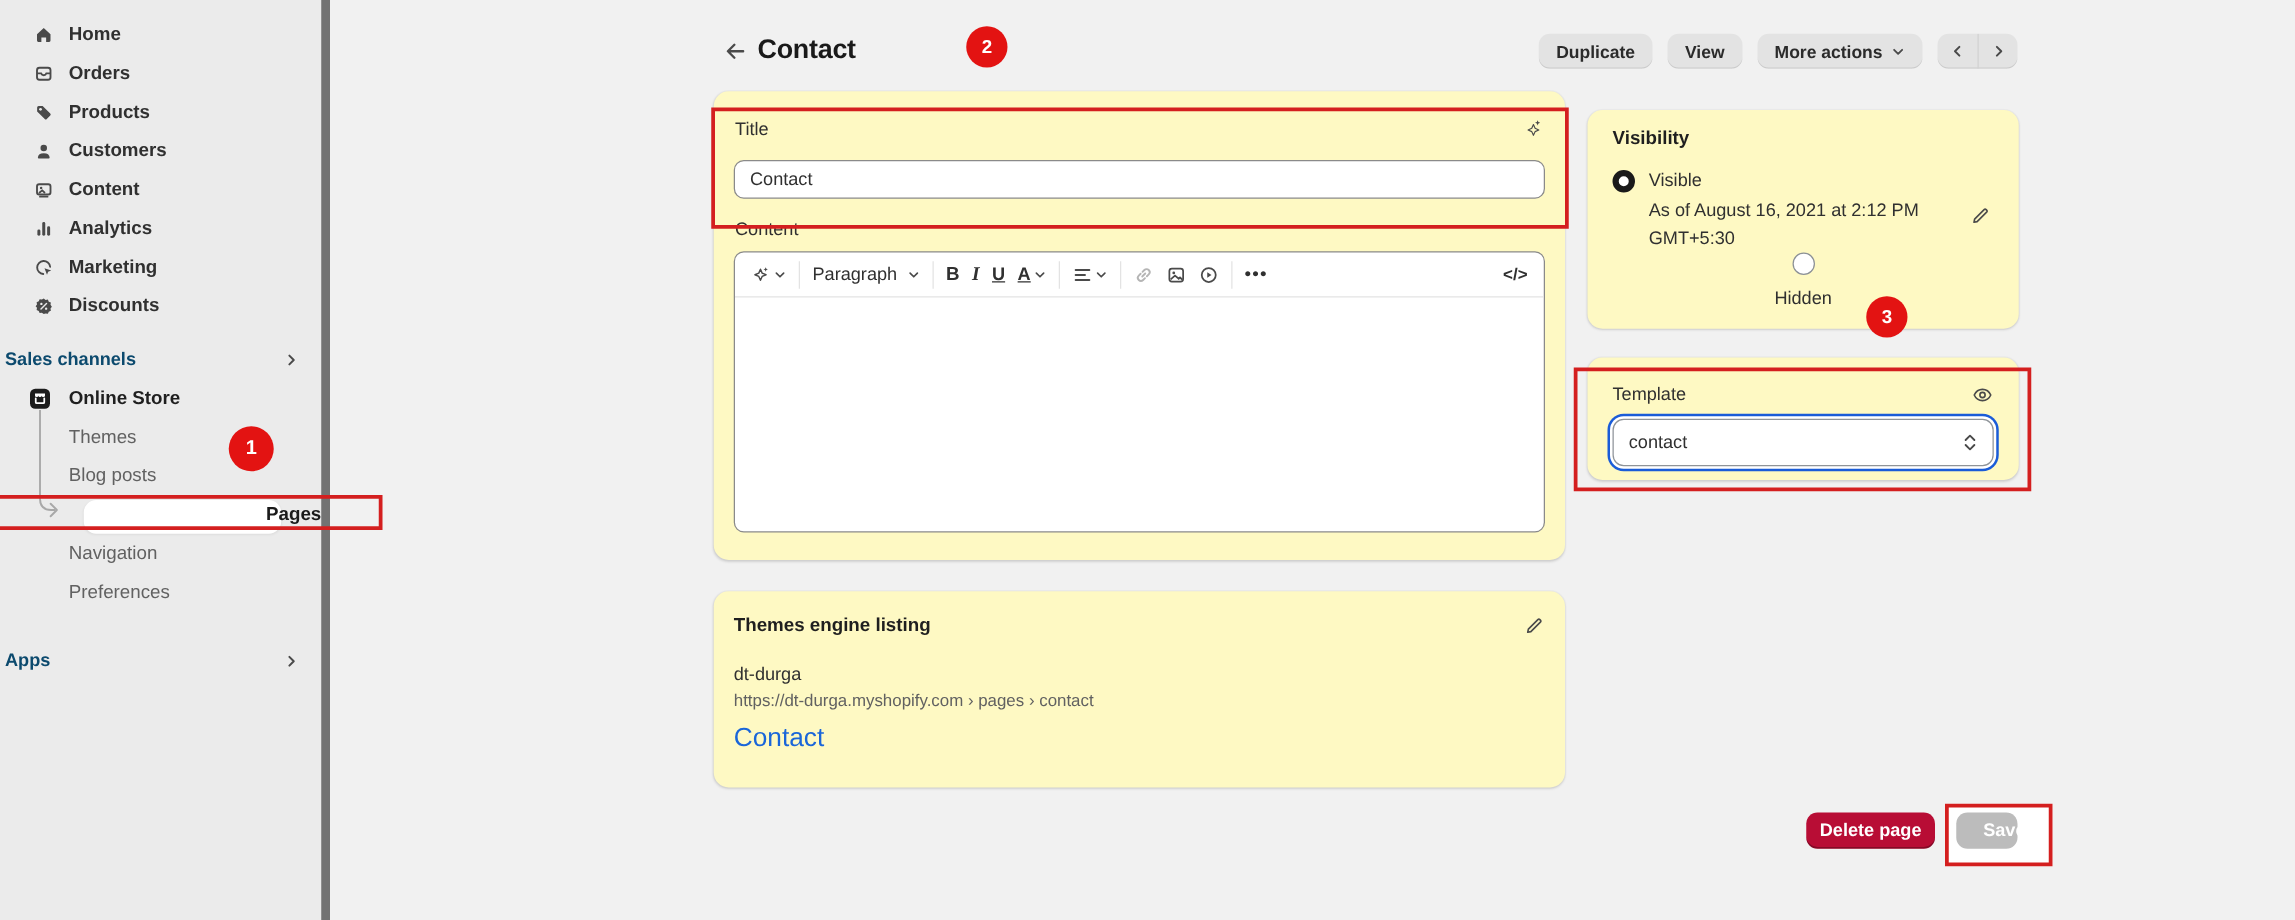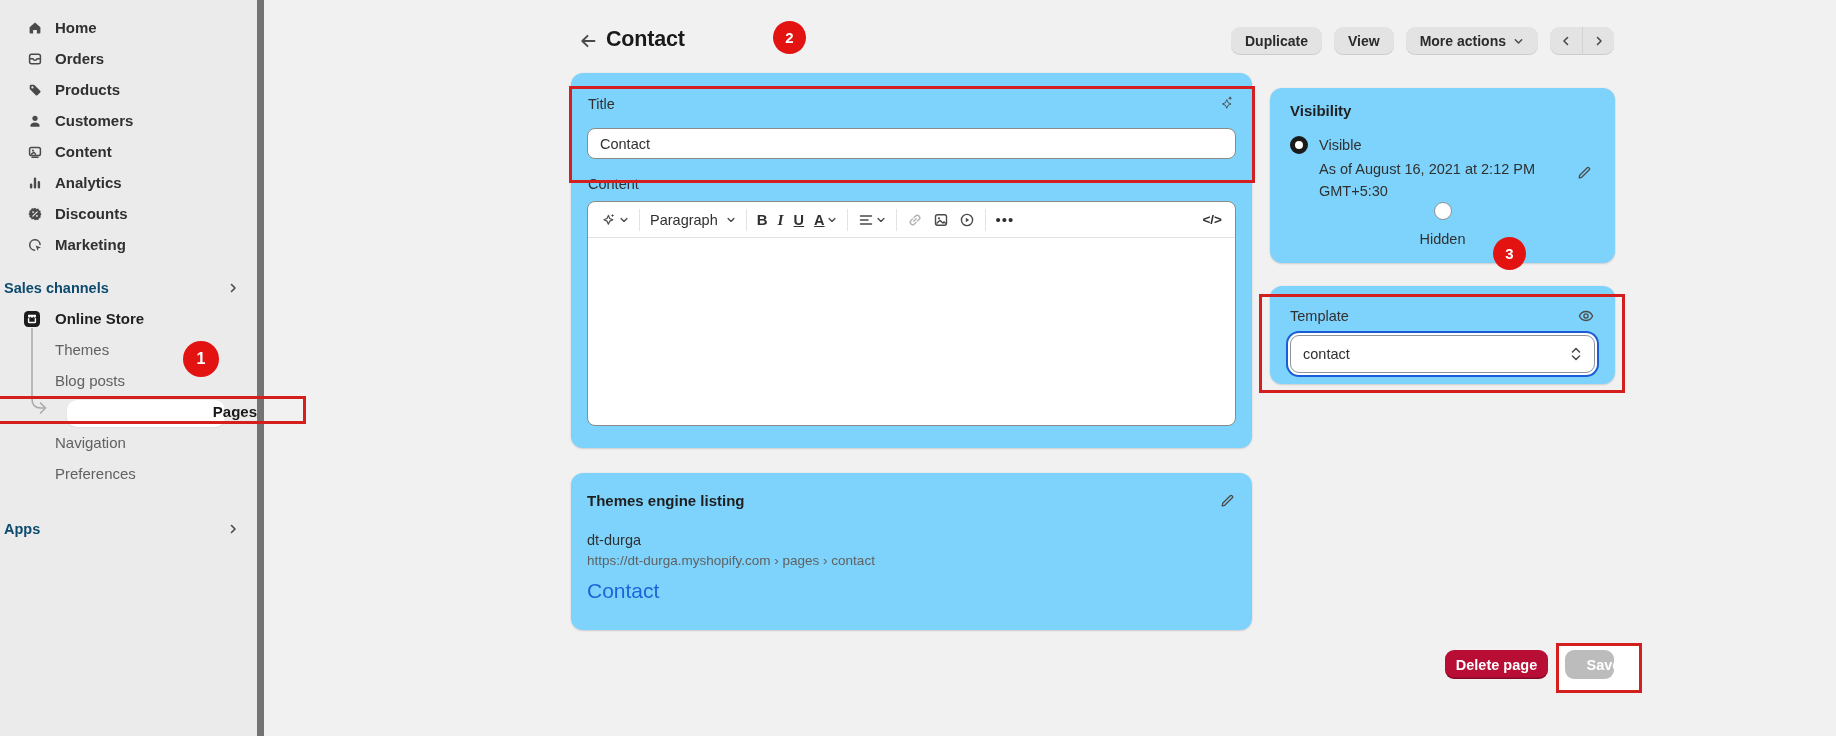--- a/index.html
+++ b/index.html
@@ -41,21 +41,21 @@
   .header-actions { position:absolute; right:222px; top:27px; display:flex; gap:12px; }
   .gbtn { height:28px; padding:0 14px; background:#e3e3e3; border-radius:9px;
     display:flex; align-items:center; gap:7px; font-size:14px; font-weight:600;
     color:#2b2b2b; cursor:pointer; box-shadow:inset 0 -1px 0 rgba(0,0,0,.10); }
   .pager { display:flex; height:28px; background:#e3e3e3; border-radius:9px;
     box-shadow:inset 0 -1px 0 rgba(0,0,0,.10); overflow:hidden; }
   .pager .pg { width:32px; display:flex; align-items:center; justify-content:center; cursor:pointer; }
   .pager .pg + .pg { border-left:1px solid #d2d2d2; }
 
   
-  .card { background:#7dd3fc; border-radius:12px;
+  .card { background:#fef9c3; border-radius:12px;
     box-shadow:0 1px 2px rgba(0,0,0,.13), 0 0 0 1px rgba(0,0,0,.02); }
   .col-main { position:absolute; left:571px; top:73px; width:681px; }
   .main-card { height:375px; padding:16px; }
   .field-row { display:flex; justify-content:space-between; align-items:center;
     margin:6px 1px 0; height:18px; }
   .field-label { font-size:14.5px; font-weight:500; color:#303030; }
   .text-input { margin-top:15px; width:100%; height:31px; border:1px solid #8a8a8a;
     border-radius:8px; padding:0 12px; font-size:14.5px; color:#303030;
     font-family:inherit; background:#fff; outline:none; }
   .content-label { margin:16px 1px 0; }
@@ -169,33 +169,33 @@
       <div class="nav-item">
         <svg class="ic" viewBox="0 0 16 16">
             <rect x="2.9" y="8.6" width="2.4" height="4.9" rx="1.1" fill="#4a4a4a"></rect>
             <rect x="6.8" y="2.6" width="2.4" height="10.9" rx="1.1" fill="#4a4a4a"></rect>
             <rect x="10.7" y="6" width="2.4" height="7.5" rx="1.1" fill="#4a4a4a"></rect>
           </svg>
         <span>Analytics</span>
       </div>
       <div class="nav-item">
         <svg class="ic" viewBox="0 0 16 16">
+            <path d="M13.1 7.4 A5.2 5.2 0 1 0 7.6 13.2" fill="none" stroke="#4a4a4a" stroke-width="1.5" stroke-linecap="round"></path>
+            <path d="M8.6 8.6 L14 10.4 L11.5 11.3 L10.6 13.8 Z" fill="#4a4a4a"></path>
+          </svg>
+        <span>Marketing</span>
+      </div>
+      <div class="nav-item">
+        <svg class="ic" viewBox="0 0 16 16">
             <path d="M8 1.8 l1.5 1.1 1.8-.3.7 1.7 1.7.7-.3 1.8 1.1 1.5-1.1 1.5.3 1.8-1.7.7-.7 1.7-1.8-.3L8 14.2l-1.5-1.1-1.8.3-.7-1.7-1.7-.7.3-1.8L1.5 8l1.1-1.5-.3-1.8 1.7-.7.7-1.7 1.8.3Z" fill="#4a4a4a"></path>
             <circle cx="6.1" cy="6.1" r=".95" fill="#ebebeb"></circle>
             <circle cx="9.9" cy="9.9" r=".95" fill="#ebebeb"></circle>
             <path d="M5.8 10.2 L10.2 5.8" stroke="#ebebeb" stroke-width="1.2" stroke-linecap="round"></path>
           </svg>
         <span>Discounts</span>
-      </div>
-      <div class="nav-item">
-        <svg class="ic" viewBox="0 0 16 16">
-            <path d="M13.1 7.4 A5.2 5.2 0 1 0 7.6 13.2" fill="none" stroke="#4a4a4a" stroke-width="1.5" stroke-linecap="round"></path>
-            <path d="M8.6 8.6 L14 10.4 L11.5 11.3 L10.6 13.8 Z" fill="#4a4a4a"></path>
-          </svg>
-        <span>Marketing</span>
       </div>
     </nav>
 
     <div class="section-row">
       <span>Sales channels</span>
       <svg width="12" height="12" viewBox="0 0 12 12">
           <path d="M4.5 2.5 L8 6 L4.5 9.5" fill="none" stroke="#4a4a4a" stroke-width="1.6" stroke-linecap="round" stroke-linejoin="round"></path>
         </svg>
     </div>
 

